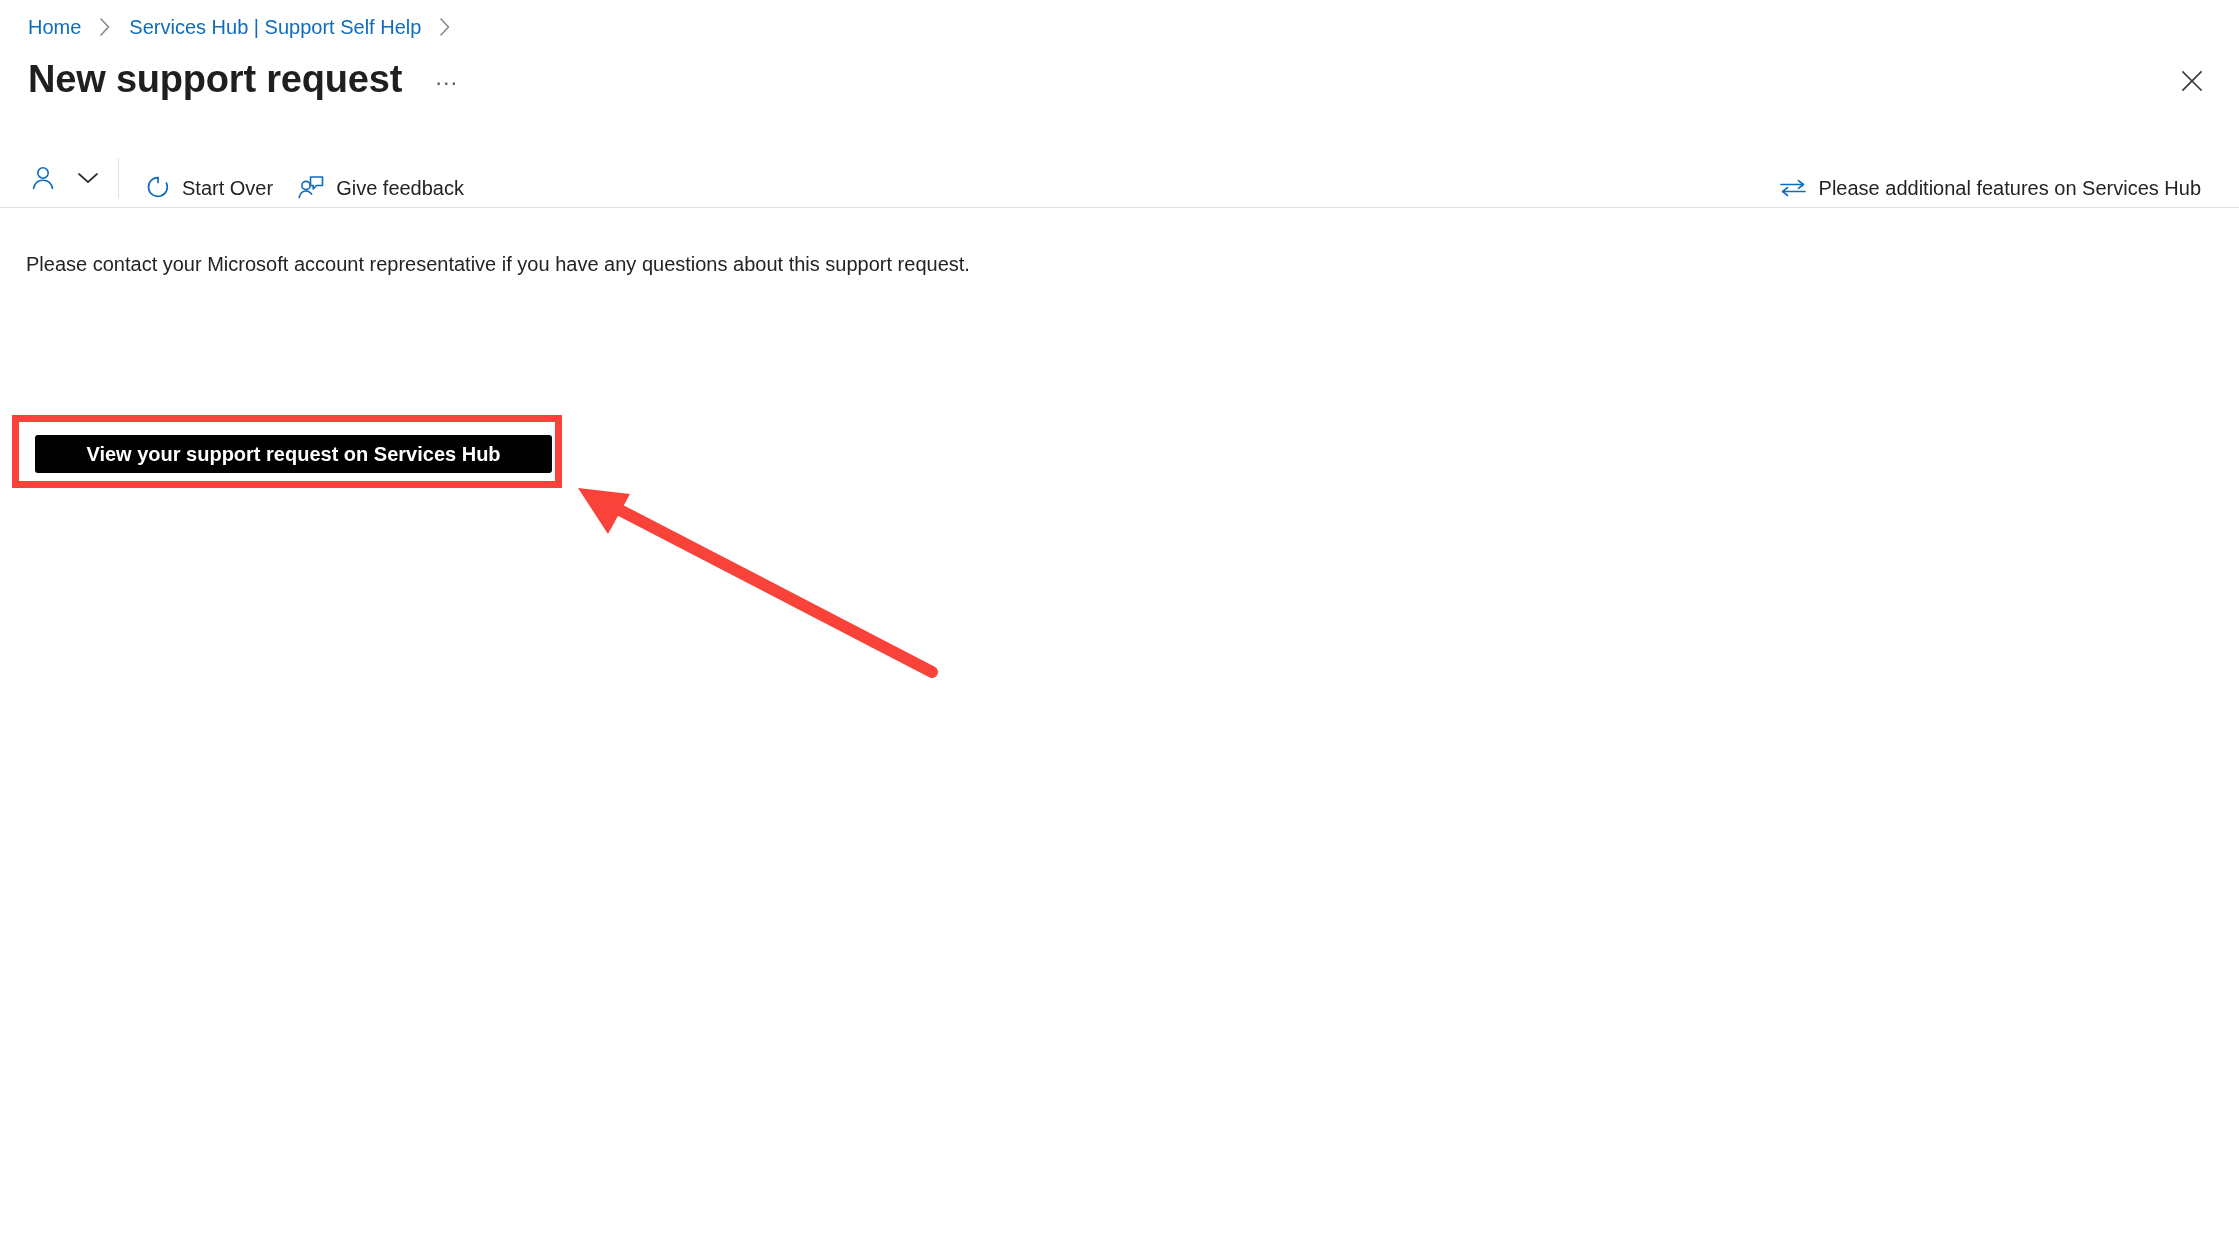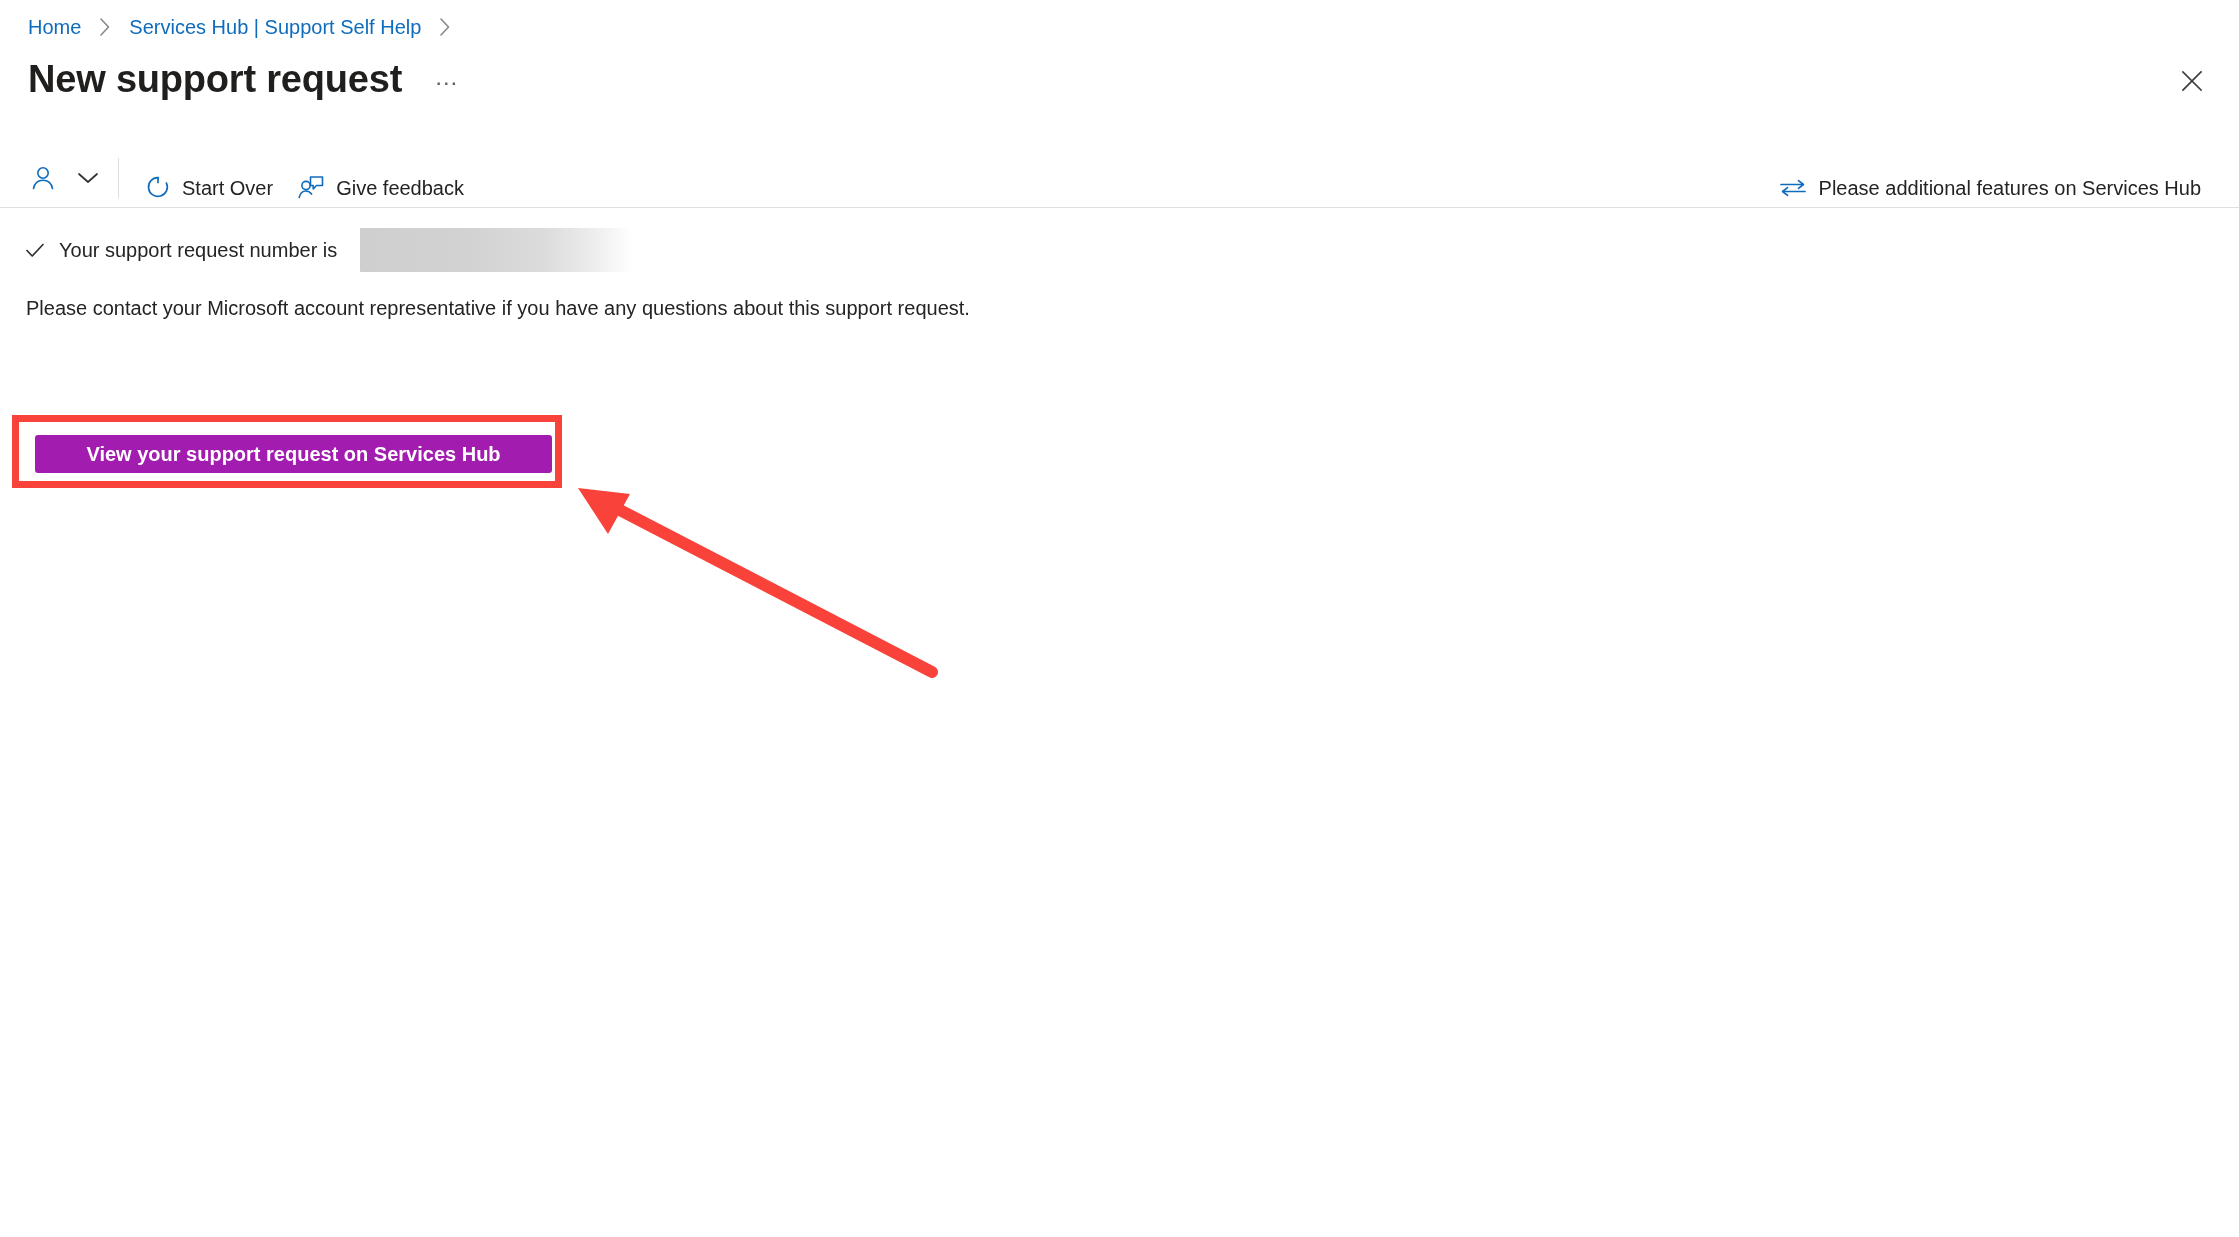--- a/index.html
+++ b/index.html
@@ -189,21 +189,21 @@
     border: 7px solid #f9423a;
     box-sizing: border-box;
     background: #ffffff;
   }
   .cta-button {
     position: absolute;
     left: 16px;
     top: 13px;
     width: 517px;
     height: 38px;
-    background: #a21caf;
+    background: #000000;
     border: none;
     border-radius: 3px;
     color: #ffffff;
     font-family: "Liberation Sans", sans-serif;
     font-size: 20px;
     font-weight: 700;
     cursor: pointer;
     display: flex;
     align-items: center;
     justify-content: center;
@@ -307,29 +307,20 @@
       </span>
       <span>Please additional features on Services Hub</span>
     </div>
   </div>
 
 </div>
 
 <div class="content">
 
 
-  <div class="confirm-row">
-    <span class="icon">
-      <svg width="22" height="22" viewBox="0 0 22 22" fill="none">
-        <path d="M3 11.5 L8.2 17 L19 5.5" stroke="#323130" stroke-width="1.7" fill="none" stroke-linecap="round" stroke-linejoin="round"></path>
-      </svg>
-    </span>
-    <span>Your support request number is</span>
-    <span class="redacted"></span>
-  </div>
 
   <p class="note">Please contact your Microsoft account representative if you have any questions about this support request.</p>
 
 </div>
 
 <div class="cta-wrap">
   <button class="cta-button">View your support request on Services Hub</button>
 </div>
 
 <svg class="annotation-arrow" viewBox="0 0 400 240" fill="none">

